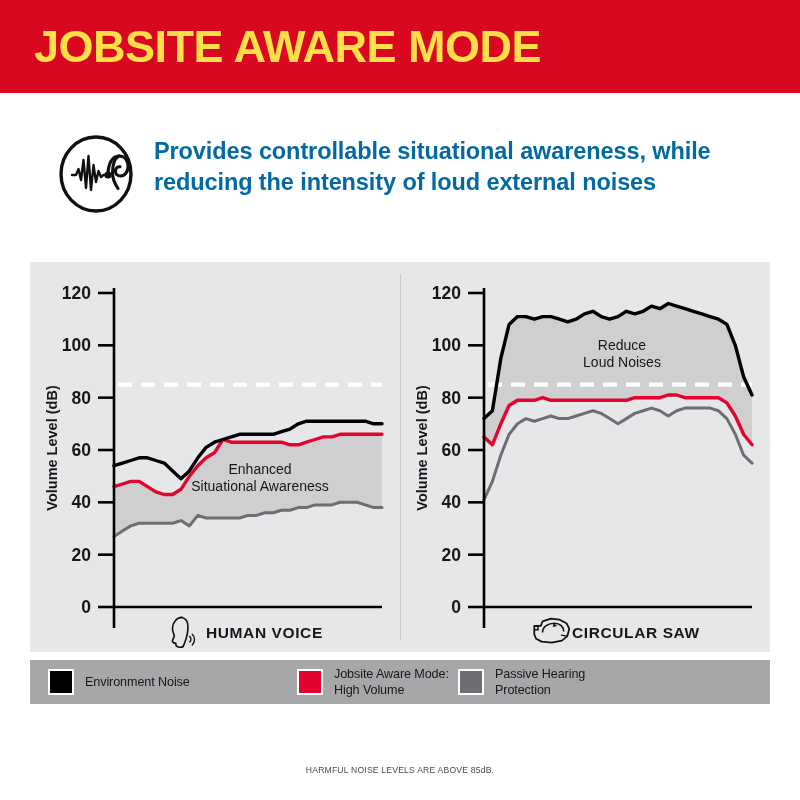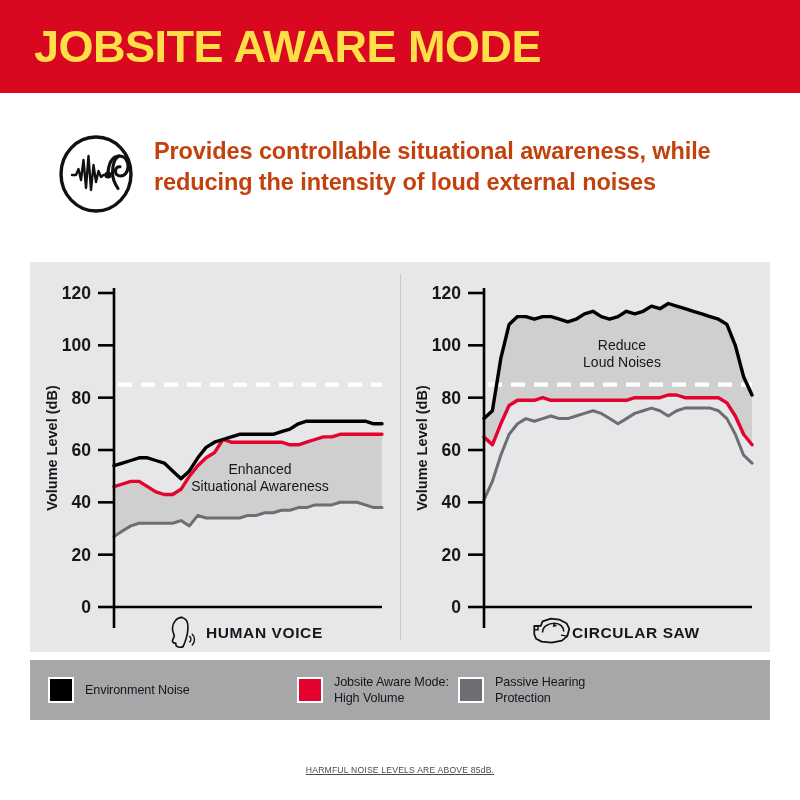--- a/index.html
+++ b/index.html
@@ -38,21 +38,21 @@
   .ear-badge {
     margin-left: 56px; margin-top: 16px;
     width: 80px; height: 80px; flex: 0 0 80px;
   }
   .subtitle-text {
     margin-left: 18px; margin-top: 18px;
     width: 560px;
     font-size: 23.5px;
     font-weight: 700;
     line-height: 1.33;
-    color: #c2410c;
+    color: #0369a1;
     letter-spacing: -0.1px;
   }
 
   
   .charts-panel {
     position: absolute; left: 30px; top: 262px;
     width: 740px; height: 390px;
     background: #e6e7e8;
   }
   .chart-divider {
@@ -62,21 +62,21 @@
   }
   .chart { position: absolute; top: 0; width: 370px; height: 390px; }
   .chart.left  { left: 0; }
   .chart.right { left: 370px; }
 
   .chart svg { display:block; }
 
   
   .legend {
     position: absolute; left: 30px; top: 660px;
-    width: 740px; height: 60px;
+    width: 740px; height: 44px;
     background: #a6a7a9;
     display: flex; align-items: center;
   }
   .legend-item { display: flex; align-items: center; }
   .legend-item.i0 { margin-left: 18px; width: 205px; }
   .legend-item.i1 { width: 205px; padding-left: 44px; }
   .legend-item.i2 { width: 185px; }
   .legend-item.i3 { width: 185px; }
   .swatch {
     width: 26px; height: 26px; flex: 0 0 26px;
@@ -95,21 +95,21 @@
   .dash-seg.c { width: 6px; }
   .legend-label {
     font-size: 12.6px; font-weight: 400; color: #17171a;
     line-height: 1.28; letter-spacing: -0.1px;
   }
 
   
   .footer-note {
     position: absolute; left: 0; top: 765px;
     width: 800px; text-align: center;
-    font-size: 8.6px; color: #4a4a4c; letter-spacing: 0.2px; text-decoration: underline;
+    font-size: 8.6px; color: #4a4a4c; letter-spacing: 0.2px;
   }
 </style>
 </head>
 <body>
 
 <div class="page">
 
   <div class="header-band">
     <div class="header-title">JOBSITE AWARE MODE</div>
   </div>

